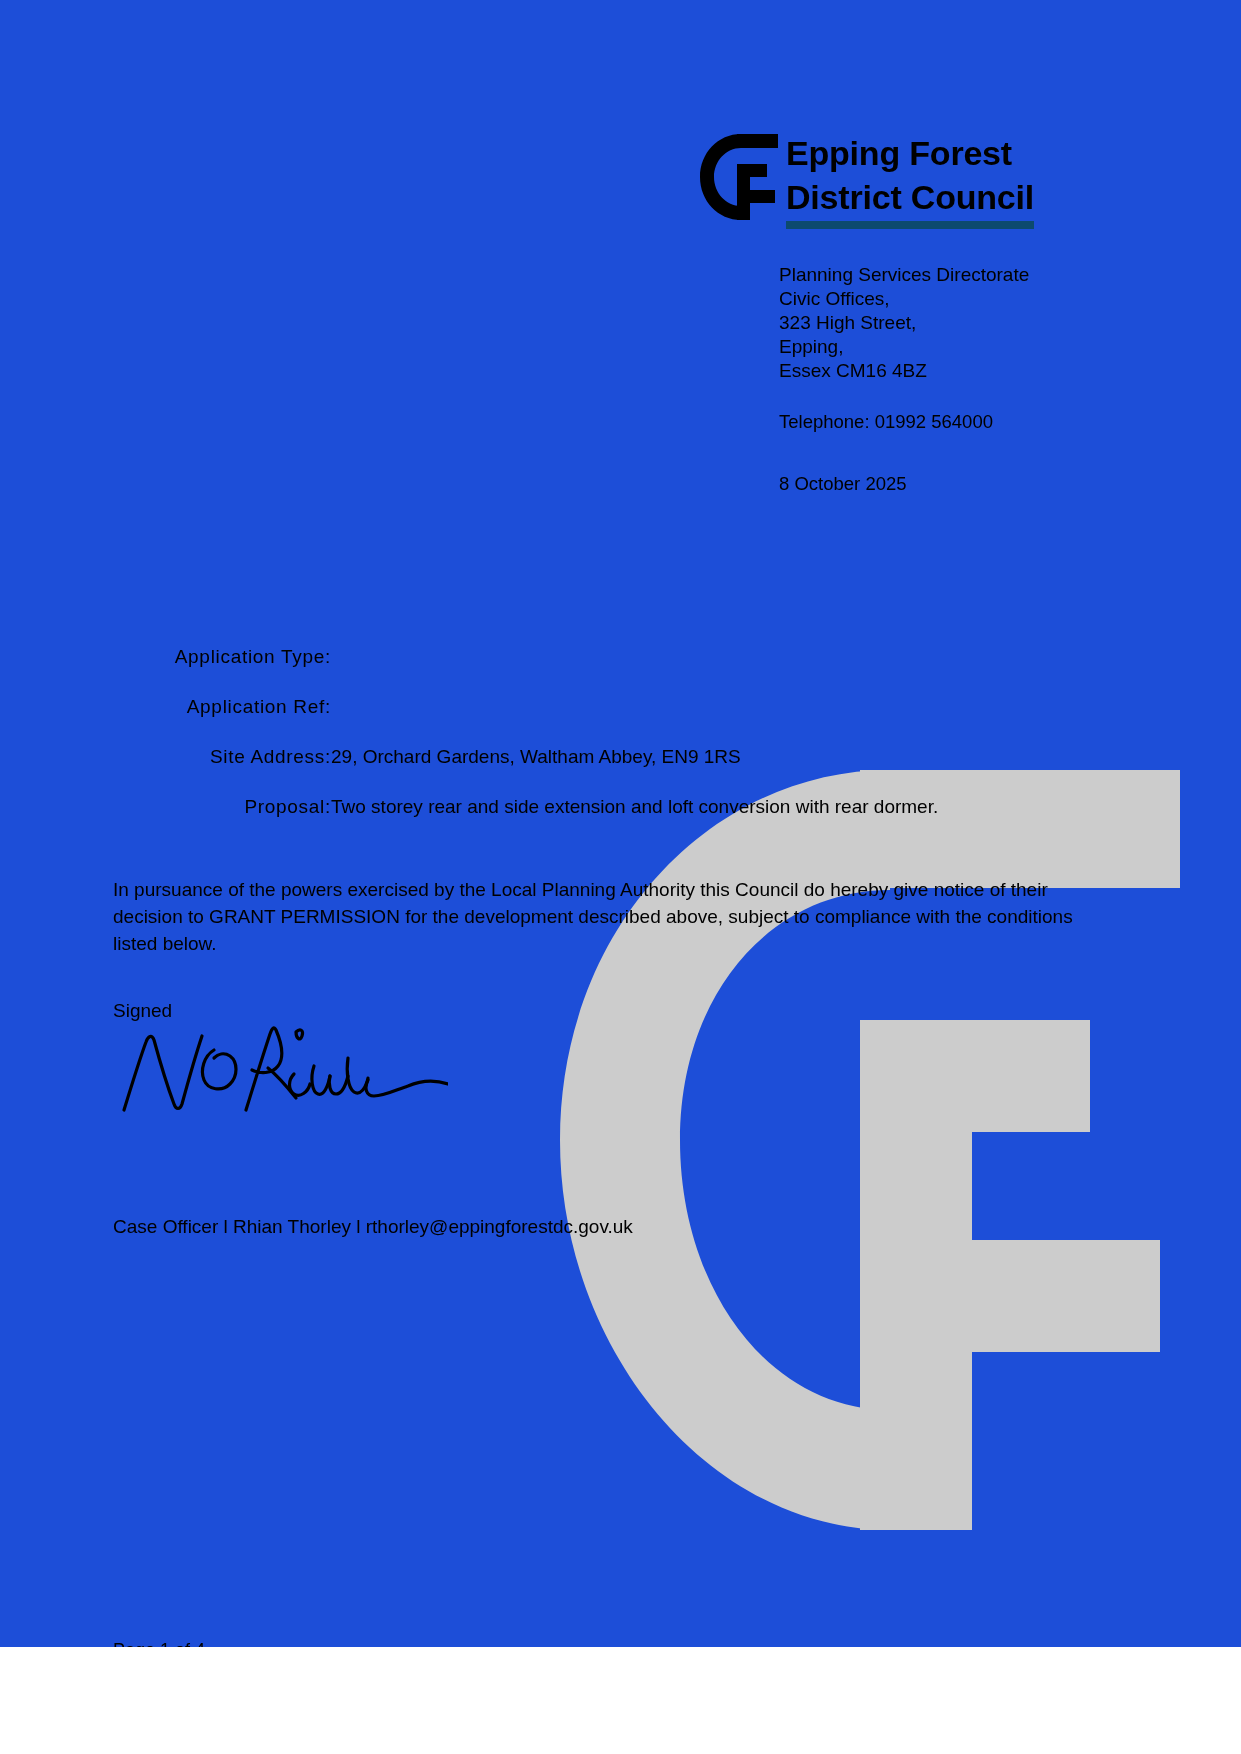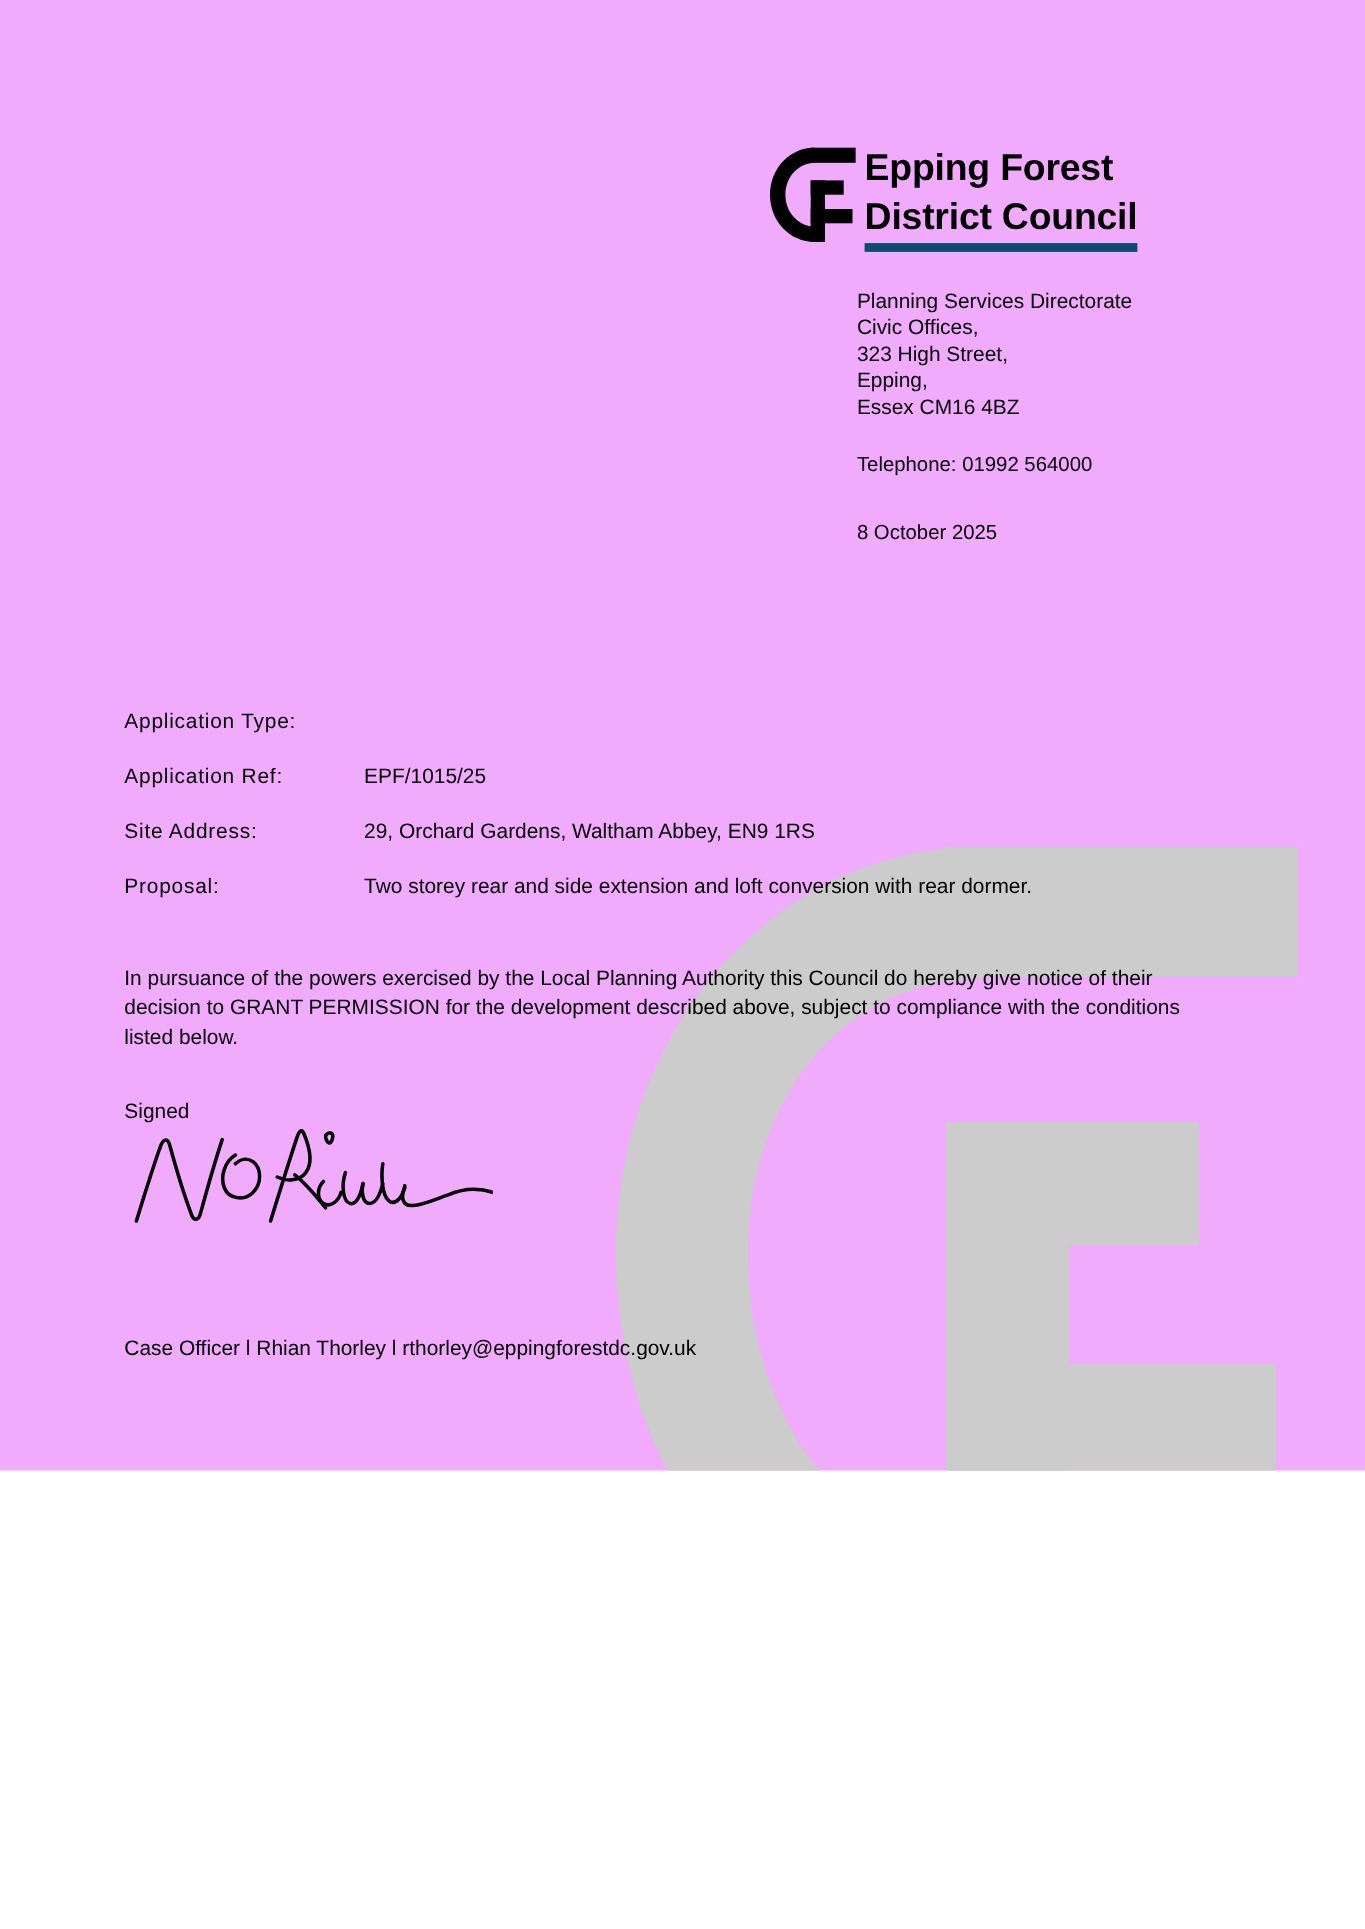--- a/index.html
+++ b/index.html
@@ -7,23 +7,23 @@
     padding: 0;
     background: #ffffff;
   }
   body {
     font-family: "Liberation Sans", sans-serif;
     color: #000000;
   }
   .page {
     position: relative;
     width: 1241px;
-    height: 1337px;
+    height: 1647px;
     overflow: hidden;
-    background: #f0abfc;
+    background: #1d4ed8;
   }
 
   
   .watermark {
     position: absolute;
     left: 560px;
     top: 770px;
     width: 620px;
     height: 760px;
     overflow: hidden;
@@ -116,20 +116,21 @@
     width: 1000px;
   }
   .details-row {
     display: flex;
     margin-bottom: 28px;
   }
   .details-label {
     width: 218px;
     flex: none;
     letter-spacing: 0.7px;
+    text-align: right;
   }
   .details-value {
     flex: 1;
   }
 
   
   .body-para {
     position: absolute;
     left: 113px;
     top: 876px;
@@ -227,21 +228,20 @@
   <div class="letter-date">8 October 2025</div>
 
 
 
   <div class="details">
     <div class="details-row">
       <div class="details-label">Application Type:</div>
     </div>
     <div class="details-row">
       <div class="details-label">Application Ref:</div>
-      <div class="details-value">EPF/1015/25</div>
     </div>
     <div class="details-row">
       <div class="details-label">Site Address:</div>
       <div class="details-value">29, Orchard Gardens, Waltham Abbey, EN9 1RS</div>
     </div>
     <div class="details-row">
       <div class="details-label">Proposal:</div>
       <div class="details-value">Two storey rear and side extension and loft conversion with rear dormer.</div>
     </div>
   </div>

